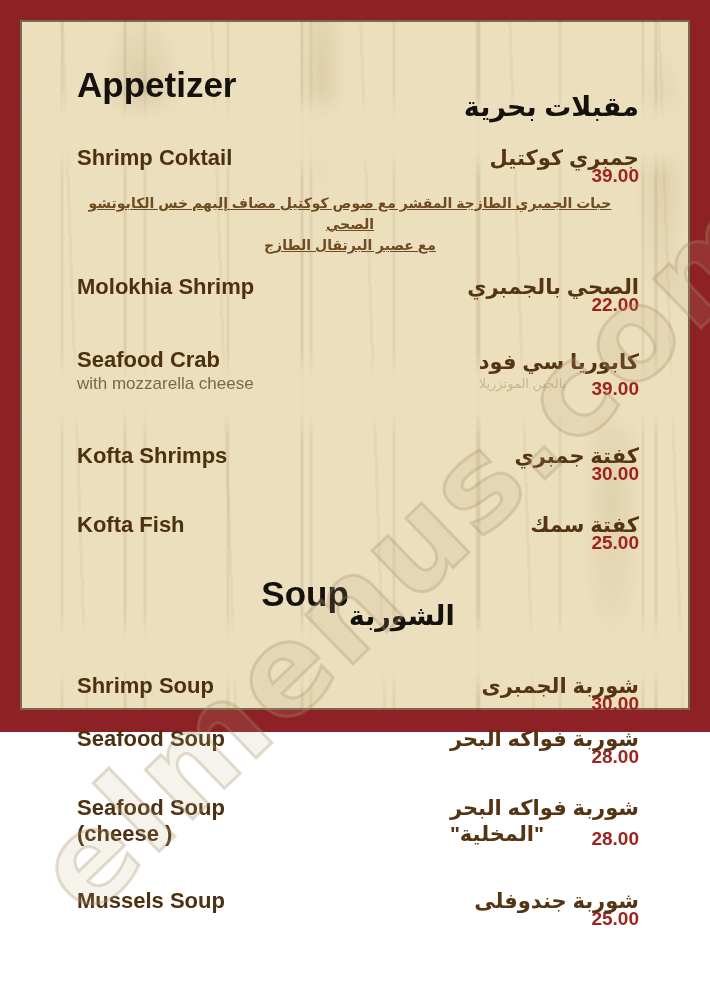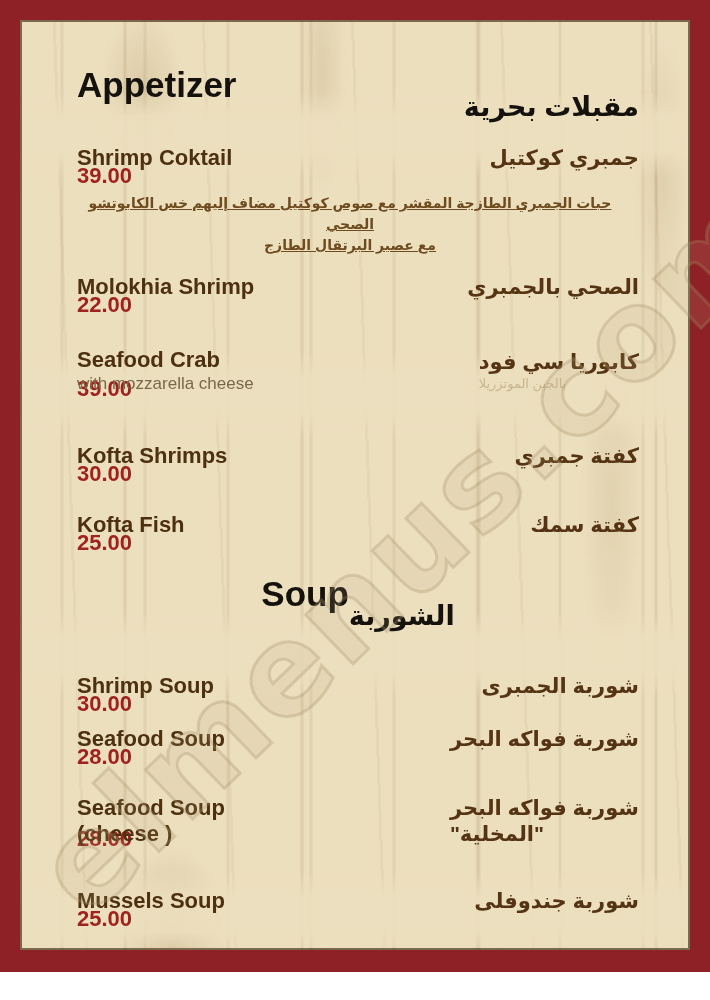--- a/index.html
+++ b/index.html
@@ -3,21 +3,21 @@
 <meta charset="utf-8">
 <style>
   html, body { margin: 0; padding: 0; }
   body {
     width: 710px; height: 1000px;
     font-family: "Liberation Sans", "DejaVu Sans", sans-serif;
     overflow: hidden;
   }
   .page {
     position: relative;
-    width: 710px; height: 972px;
+    width: 710px; height: 732px;
     background: #8e2126;
     box-sizing: border-box;
     padding-left: 48px;
   }
   .inner {
     position: absolute;
     left: 20px; top: 20px; right: 20px; bottom: 22px;
     border: 2px solid rgba(62, 42, 20, 0.65);
     box-sizing: border-box;
     background-color: #ecdfbe;
@@ -49,22 +49,22 @@
     position: absolute; left: 55px; right: 49px;
     display: flex; justify-content: space-between; align-items: center;
   }
   .cell-en { display: flex; flex-direction: column; align-items: flex-start; z-index: 2; }
   .cell-ar { display: flex; flex-direction: column; align-items: flex-end; z-index: 2; direction: rtl; }
   .name-en { font-size: 22px; font-weight: bold; color: #4c300f; line-height: 26px; }
   .sub-en  { font-size: 17px; color: #7a684c; line-height: 22px; }
   .name-ar { font-size: 21px; font-weight: bold; color: #553413; line-height: 26px; }
   .sub-ar  { font-size: 13px; font-weight: normal; color: #c9b68c; line-height: 18px; }
   .price {
-    position: absolute; left: 0; right: 0; text-align: left;
-    font-size: 22px; font-weight: bold; color: #9e231e; z-index: 1; margin-top: 36px;
+    position: absolute; left: 0; right: 0; text-align: right;
+    font-size: 19px; font-weight: bold; color: #9e231e; z-index: 1; margin-top: 36px;
   }
 
   .desc {
     position: absolute; left: 60px; right: 70px;
     text-align: center; direction: rtl;
     font-size: 14px; font-weight: bold; color: #6f4b20; line-height: 21px;
   }
 
   .watermark {
     position: absolute; left: -15px; top: 815px; z-index: 3;

